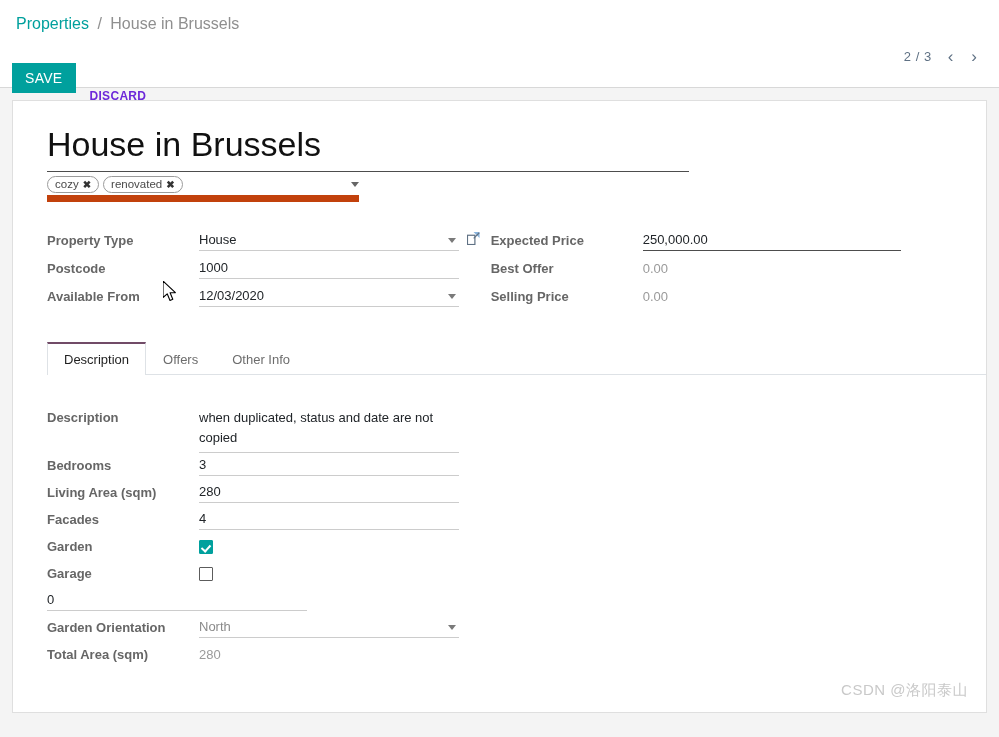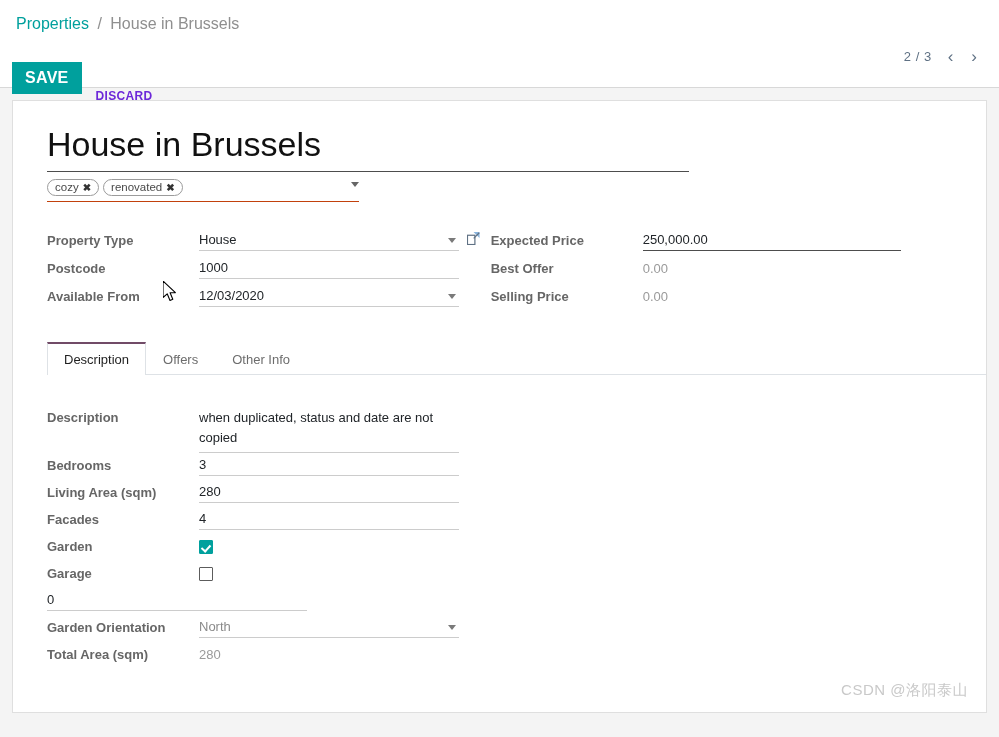--- a/index.html
+++ b/index.html
@@ -46,22 +46,22 @@
     left: 12px;
     display: flex;
     align-items: center;
     gap: 4px;
   }
   .btn-save {
     background: #00a09d;
     color: #ffffff;
     border: none;
     font-family: inherit;
-    font-size: 16px;
-    font-weight: bold;
+    font-size: 14px;
+    font-weight: normal;
     letter-spacing: 0.3px;
     padding: 7px 13px;
     cursor: pointer;
   }
   .btn-discard {
     background: transparent;
     color: #6d28d9;
     border: none;
     font-family: inherit;
     font-size: 12px;
@@ -110,21 +110,21 @@
     margin: 0;
     padding: 0 0 6px 0;
     width: 642px;
     border-bottom: 1px solid #4d4d4d;
   }
 
   
   .tags-row {
     margin-top: 7px;
     width: 312px;
-    border-bottom: 1px solid #c2410c;
+    border-bottom: 7px solid #c2410c;
     position: relative;
     padding-bottom: 5px;
     display: flex;
     align-items: center;
     gap: 4px;
     height: 23px;
   }
   .tag {
     display: inline-flex;
     align-items: center;

